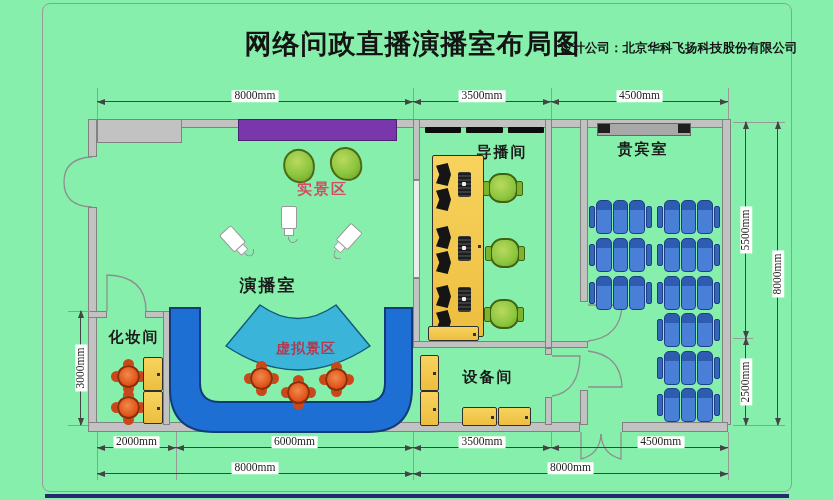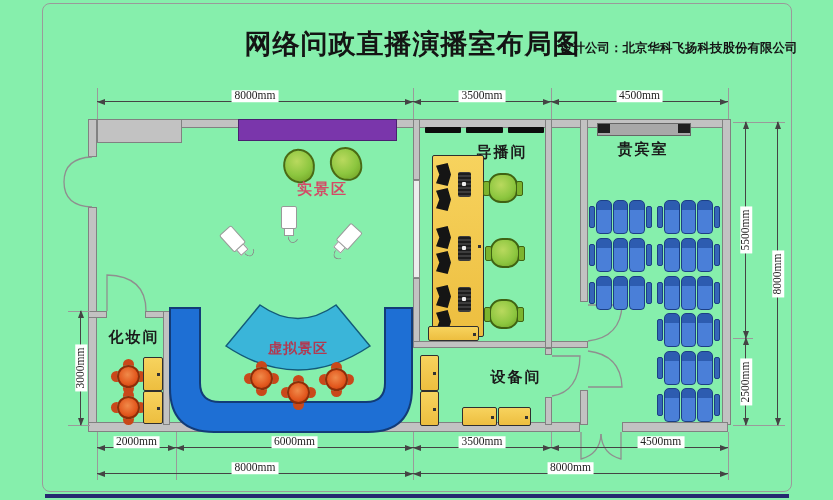--- a/index.html
+++ b/index.html
@@ -118,37 +118,38 @@
       <div class="body"></div>
       <div class="lens"></div>
       <div class="arc"></div>
     </div>
   <div class="cam" style="left:336px;top:223px;transform:rotate(42deg);">
       <div class="body"></div>
       <div class="lens"></div>
       <div class="arc"></div>
     </div>
 
+  <div class="rlabel big" style="left:218px;top:274px;width:100px;">演播室</div>
 
   <svg class="overlay" width="833" height="500" viewBox="0 0 833 500">
     <path d="M170,308 H200 V383 Q200,402 220,402 H366 Q385,402 385,383 V308 H412 V388 Q412,432 368,432 H214 Q170,432 170,388 Z" style="fill:var(--desk-blue);stroke:#123c78;stroke-width:2;"></path>
     <path d="M226,346 Q298,394 370,346 L336,305 Q298,332 260,305 Z" style="fill:var(--fan-cyan);stroke:#135a78;stroke-width:1.5;"></path>
     <g stroke="#8f8f8f" stroke-width="1.3" fill="none">
       <path d="M92,157 Q64,158 64,182"></path>
       <path d="M92,207 Q64,206 64,182"></path>
       <path d="M107,311 V275 Q146,276 146,311"></path>
       <path d="M552,356 L580,356 Q579,392 552,396"></path>
       <path d="M588,305 L622,305 Q621,337 588,341"></path>
       <path d="M588,387 L622,387 Q621,355 588,351"></path>
       <path d="M581,432 V459 Q600,454 601,434"></path>
       <path d="M621,432 V459 Q602,454 601,434"></path>
     </g>
   </svg>
 
-  <div class="rlabel vred" style="left:256px;top:340px;width:84px;">虚拟景区</div>
+  <div class="rlabel vred" style="left:264px;top:340px;width:84px;">虚拟景区</div>
   <div class="stool" style="left:250px;top:367px;"></div>
   <div class="stool" style="left:287px;top:381px;"></div>
   <div class="stool" style="left:325px;top:368px;"></div>
 
   <div class="rlabel" style="left:100px;top:328px;width:68px;">化妆间</div>
   <div class="stool" style="left:117px;top:365px;"></div>
   <div class="stool" style="left:117px;top:396px;"></div>
   <div class="cab" style="left:143px;top:357px;width:18px;height:32px;"></div>
   <div class="cab" style="left:143px;top:391px;width:18px;height:31px;"></div>
 
@@ -161,21 +162,21 @@
   <div class="mon" style="left:436px;top:285px;"></div>
   <div class="mon" style="left:436px;top:310px;"></div>
   <div class="kbd" style="left:458px;top:172px;"></div>
   <div class="kbd" style="left:458px;top:236px;"></div>
   <div class="kbd" style="left:458px;top:287px;"></div>
   <div class="ochair" style="left:488px;top:173px;"></div>
   <div class="ochair" style="left:490px;top:238px;"></div>
   <div class="ochair" style="left:489px;top:299px;"></div>
   <div class="cab" style="left:428px;top:326px;width:49px;height:13px;"></div>
 
-  <div class="rlabel" style="left:484px;top:368px;width:64px;">设备间</div>
+  <div class="rlabel" style="left:456px;top:368px;width:64px;">设备间</div>
   <div class="cab" style="left:420px;top:355px;width:17px;height:34px;"></div>
   <div class="cab" style="left:420px;top:391px;width:17px;height:33px;"></div>
   <div class="cab" style="left:462px;top:407px;width:33px;height:17px;"></div>
   <div class="cab" style="left:498px;top:407px;width:31px;height:17px;"></div>
 
   <div class="rlabel" style="left:610px;top:140px;width:66px;">贵宾室</div>
   <div class="sofa" style="left:589px;top:201px;">
       <i class="arm"></i>
       <b class="seat"></b>
       <b class="seat"></b>

